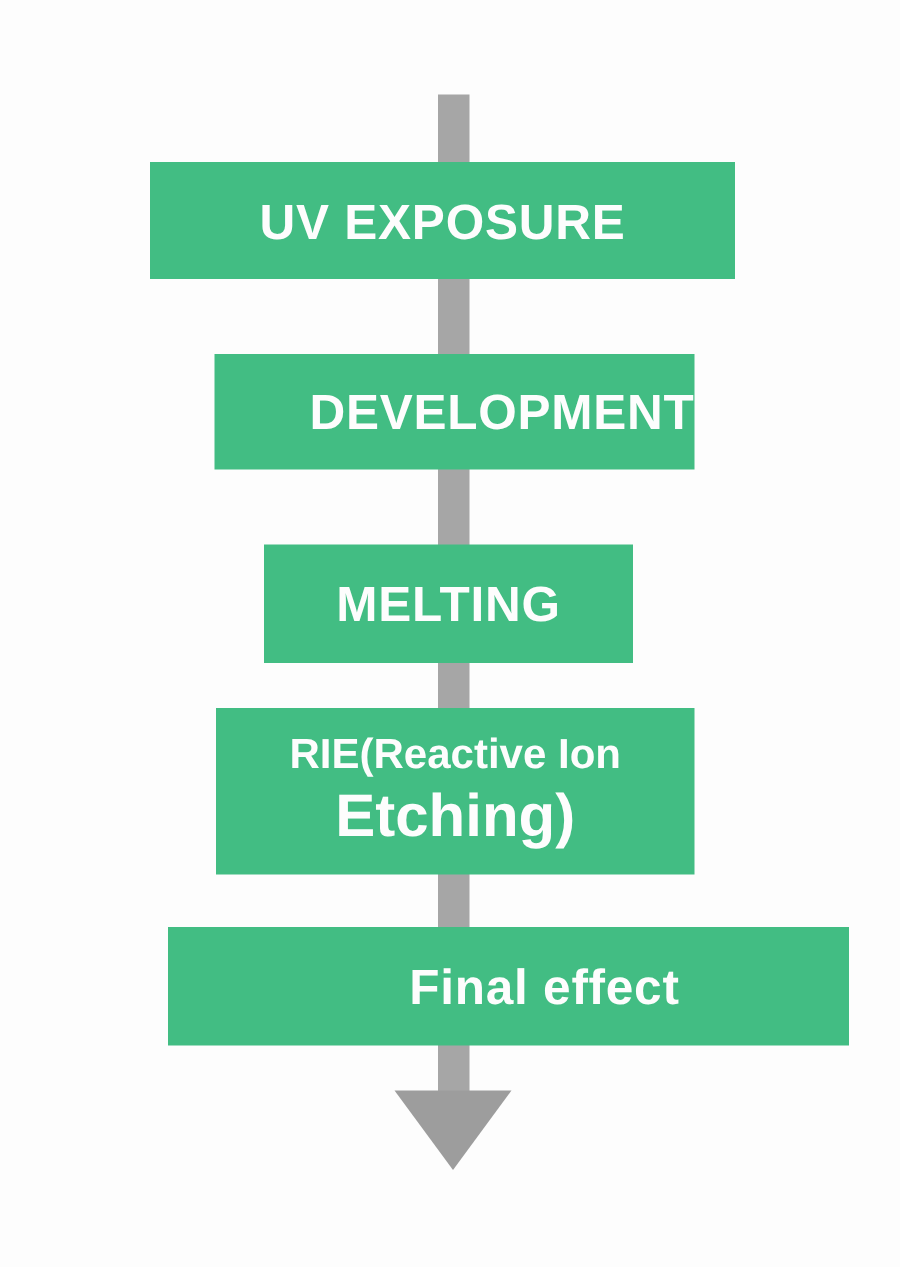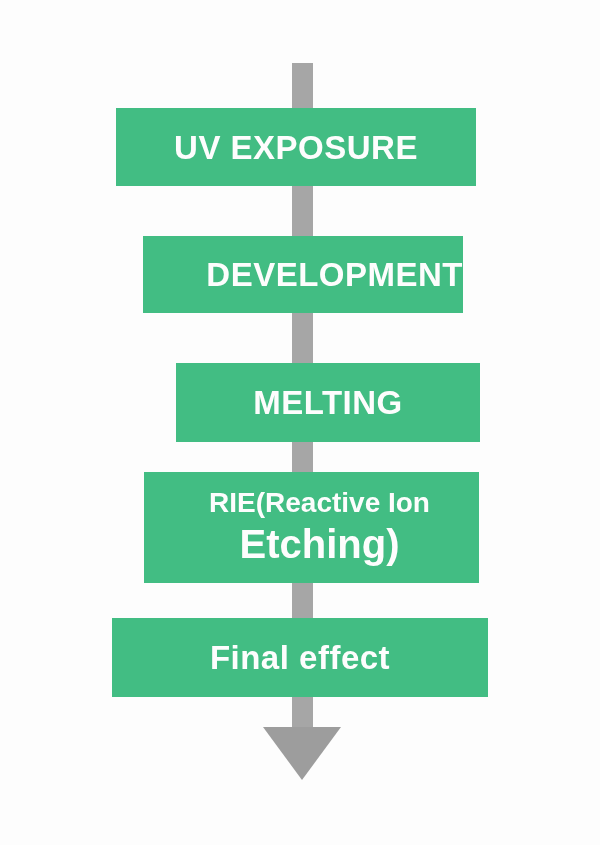--- a/index.html
+++ b/index.html
@@ -45,25 +45,25 @@
     justify-content: center;
     color: #fdfdfd;
     font-weight: 700;
     text-align: center;
   }
   .label-main {
     font-size: 33px;
     line-height: 1;
     letter-spacing: 0.5px;
   }
-  .box-1 { left: 116px; top: 108px; width: 360px; height: 78px; }
+  .box-1 { left: 100px; top: 108px; width: 390px; height: 78px; }
   .box-2 { left: 143px; top: 236px; width: 320px; height: 77px; align-items: flex-end; }
-  .box-3 { left: 176px; top: 363px; width: 304px; height: 79px; justify-content: center; }
-  .box-4 { left: 144px; top: 472px; width: 319px; height: 111px; padding-left: 16px; }
-  .box-5 { left: 112px; top: 618px; width: 376px; height: 79px; }
+  .box-3 { left: 176px; top: 363px; width: 246px; height: 79px; justify-content: center; }
+  .box-4 { left: 144px; top: 472px; width: 319px; height: 111px; }
+  .box-5 { left: 112px; top: 618px; width: 406px; height: 79px; padding-left: 48px; }
   .box-4 .label-line1 {
     font-size: 28px;
     line-height: 1.15;
   }
   .box-4 .label-line2 {
     font-size: 40px;
     line-height: 1.2;
   }
 </style>
 </head>

